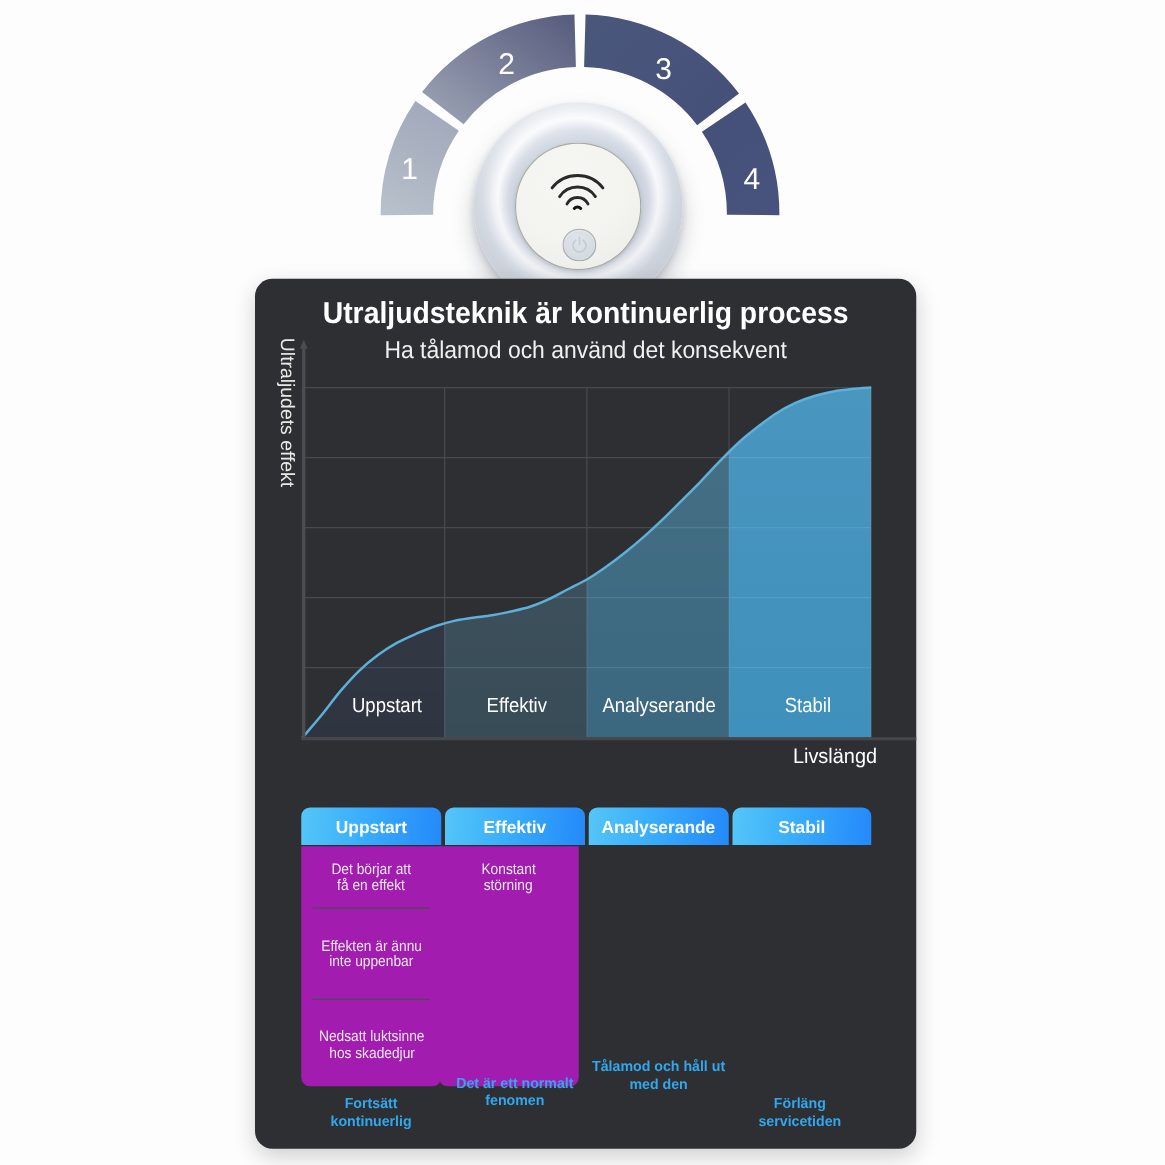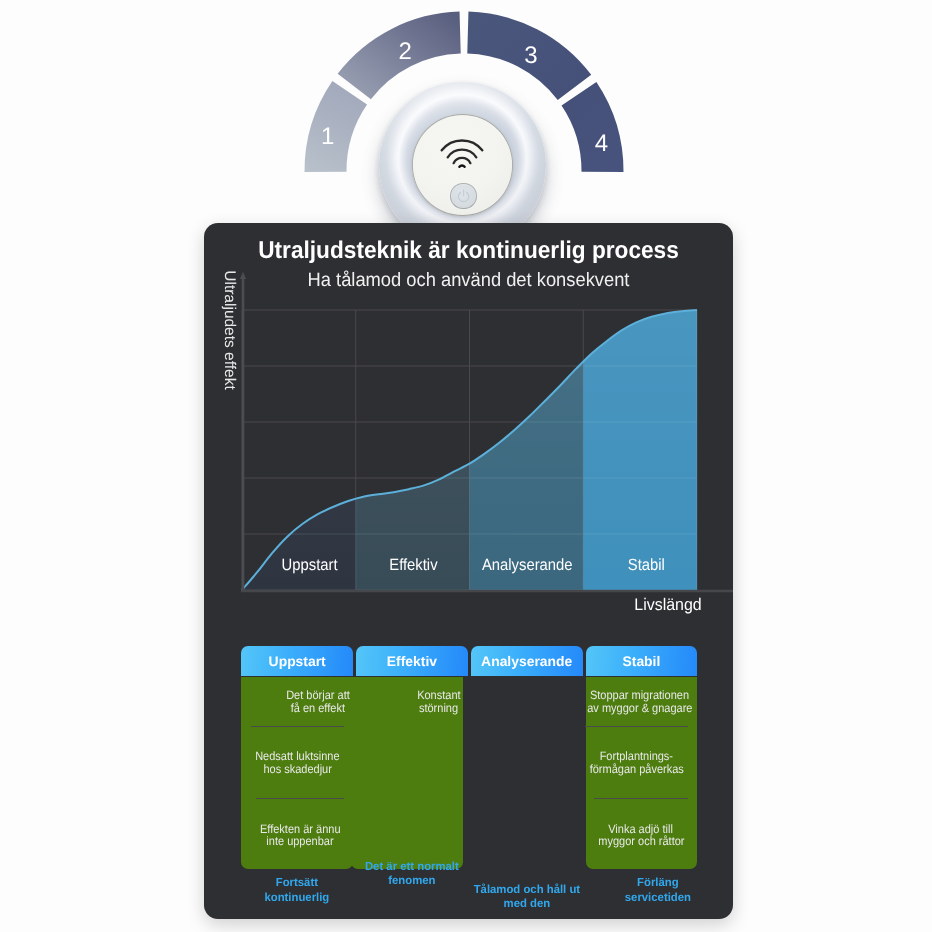--- a/index.html
+++ b/index.html
@@ -40,21 +40,21 @@
   #subtitle{position:absolute;left:0;top:46px;width:529px;text-align:center;color:#f0f0f0;font-size:19.4px;
     transform:scaleX(.945);}
   #ylab{position:absolute;left:-55px;top:98px;width:160px;text-align:center;color:#e8e8e8;font-size:15.5px;
     transform:rotate(90deg);transform-origin:50% 50%;}
   #xlab{position:absolute;left:374px;top:372px;width:180px;text-align:center;color:#ffffff;font-size:16.8px;
     transform:scaleX(.95);}
   #chart{position:absolute;left:22px;top:40px;}
   #table{position:absolute;left:0;top:0;width:529px;height:696px;}
   .th{position:absolute;height:30px;line-height:30px;text-align:center;color:#fff;font-size:13.9px;font-weight:bold;
     border-radius:7px 7px 0 0;background:linear-gradient(95deg,#54c6f8 0%,#3cb0fb 40%,#2489fa 100%);}
-  .tb{position:absolute;background:#4d7c0f;border-radius:0 0 7px 7px;display:flex;flex-direction:column;align-items:flex-end;}
+  .tb{position:absolute;background:#a21caf;border-radius:0 0 7px 7px;display:flex;flex-direction:column;}
   .tcell{flex:none;display:flex;flex-direction:column;align-items:center;justify-content:center;color:#e9e9e9;font-size:12.1px;line-height:12.3px;text-align:center;white-space:nowrap;}
   .tcell>div{transform:scaleX(.91);}
   .tcell.sep{border-top:1px solid #4b4b4e;margin:0 9px;}
   .tf{position:absolute;text-align:center;color:#31a8ee;font-size:11.7px;font-weight:bold;line-height:14.5px;white-space:nowrap;}
   .tf>div{transform:scaleX(.97);}
 </style>
 </head>
 <body>
 
 <div id="stage">
@@ -194,64 +194,50 @@
         <path d="M 17 8.799999999999997 L 13.9 16 L 20.1 16 Z" fill="#4c4d52"></path>
       </svg>
     <div id="xlab">Livslängd</div>
     <div id="table">
         <div class="th" style="left: 37.5px; top: 423.5px; width: 111.75px;">Uppstart</div>
         <div class="tb" style="left: 37.5px; top: 454px; width: 111.75px; height: 192px;">
           <div class="tcell" style="height: 49.5px;">
             <div>Det börjar att</div>
             <div>få en effekt</div>
           </div>
+          <div class="tcell sep" style="height: 72.1px;">
+            <div>Effekten är ännu</div>
+            <div>inte uppenbar</div>
+          </div>
           <div class="tcell sep" style="height: 70.4px;">
             <div>Nedsatt luktsinne</div>
             <div>hos skadedjur</div>
-          </div>
-          <div class="tcell sep" style="height: 72.1px;">
-            <div>Effekten är ännu</div>
-            <div>inte uppenbar</div>
           </div>
         </div>
         <div class="tf" style="left: 37.5px; top: 653.5px; width: 111.75px;">
           <div>Fortsätt</div>
           <div>kontinuerlig</div>
         </div>
         <div class="th" style="left: 152.25px; top: 423.5px; width: 111.75px;">Effektiv</div>
         <div class="tb" style="left: 147px; top: 454px; width: 111.75px; height: 192px;">
           <div class="tcell" style="height: 49.5px;">
             <div>Konstant</div>
             <div>störning</div>
           </div>
         </div>
         <div class="tf" style="left: 152.25px; top: 637px; width: 111.75px;">
           <div>Det är ett normalt</div>
           <div>fenomen</div>
         </div>
         <div class="th" style="left: 267px; top: 423.5px; width: 111.75px;">Analyserande</div>
-        <div class="tf" style="left: 267px; top: 660px; width: 111.75px;">
+        <div class="tf" style="left: 267px; top: 624px; width: 111.75px;">
           <div>Tålamod och håll ut</div>
           <div>med den</div>
         </div>
         <div class="th" style="left: 381.75px; top: 423.5px; width: 111.75px;">Stabil</div>
-        <div class="tb" style="left: 381.75px; top: 454px; width: 111.75px; height: 192px;">
-          <div class="tcell" style="height: 49.5px;">
-            <div>Stoppar migrationen</div>
-            <div>av myggor &amp; gnagare</div>
-          </div>
-          <div class="tcell sep" style="height: 70.4px;">
-            <div>Fortplantnings-</div>
-            <div>förmågan påverkas</div>
-          </div>
-          <div class="tcell sep" style="height: 72.1px;">
-            <div>Vinka adjö till</div>
-            <div>myggor och råttor</div>
-          </div>
-        </div>
-        <div class="tf" style="left: 398px; top: 653.5px; width: 111.75px;">
+        <div class="tf" style="left: 380px; top: 653.5px; width: 111.75px;">
           <div>Förläng</div>
           <div>servicetiden</div>
         </div>
       </div>
   </div>
 
 </div>
 
 </body></html>

